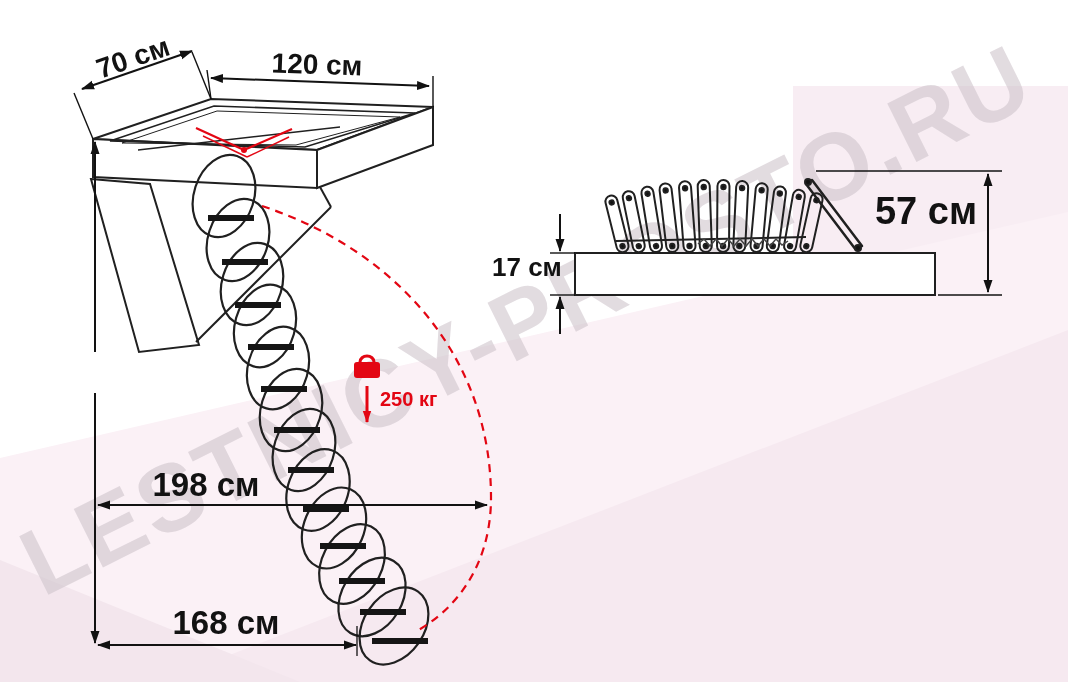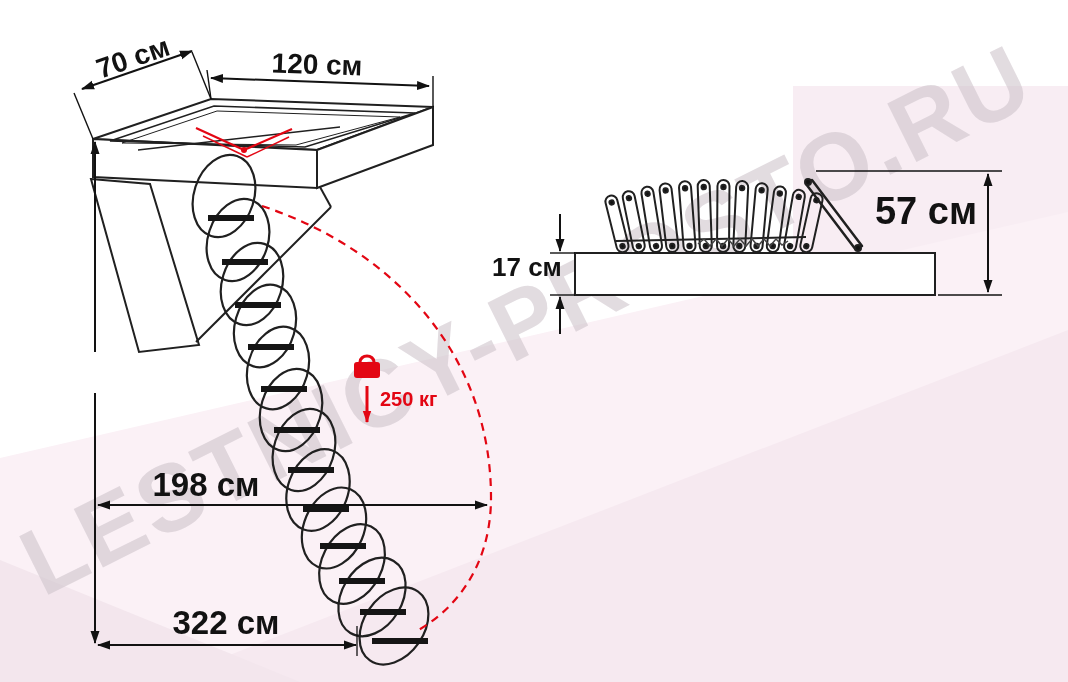--- a/index.html
+++ b/index.html
@@ -241,18 +241,18 @@
         <line x1="816" y1="171" x2="1002" y2="171" stroke-width="1.4"></line>
         <line x1="938" y1="295" x2="1002" y2="295" stroke-width="1.4"></line>
         <line x1="988" y1="174" x2="988" y2="292" marker-start="url(#ab)" marker-end="url(#ab)"></line>
       </g>
     </g>
   </svg>
 
   <div class="dim-label lbl-70">70 см</div>
   <div class="dim-label lbl-120">120 см</div>
   <div class="dim-label lbl-234">198 см</div>
-  <div class="dim-label lbl-204">322 см</div>
+  <div class="dim-label lbl-204">168 см</div>
   <div class="dim-label lbl-250">250 кг</div>
   <div class="dim-label lbl-14">17 см</div>
   <div class="dim-label lbl-57">57 см</div>
 
 </div>
 
 </body></html>

